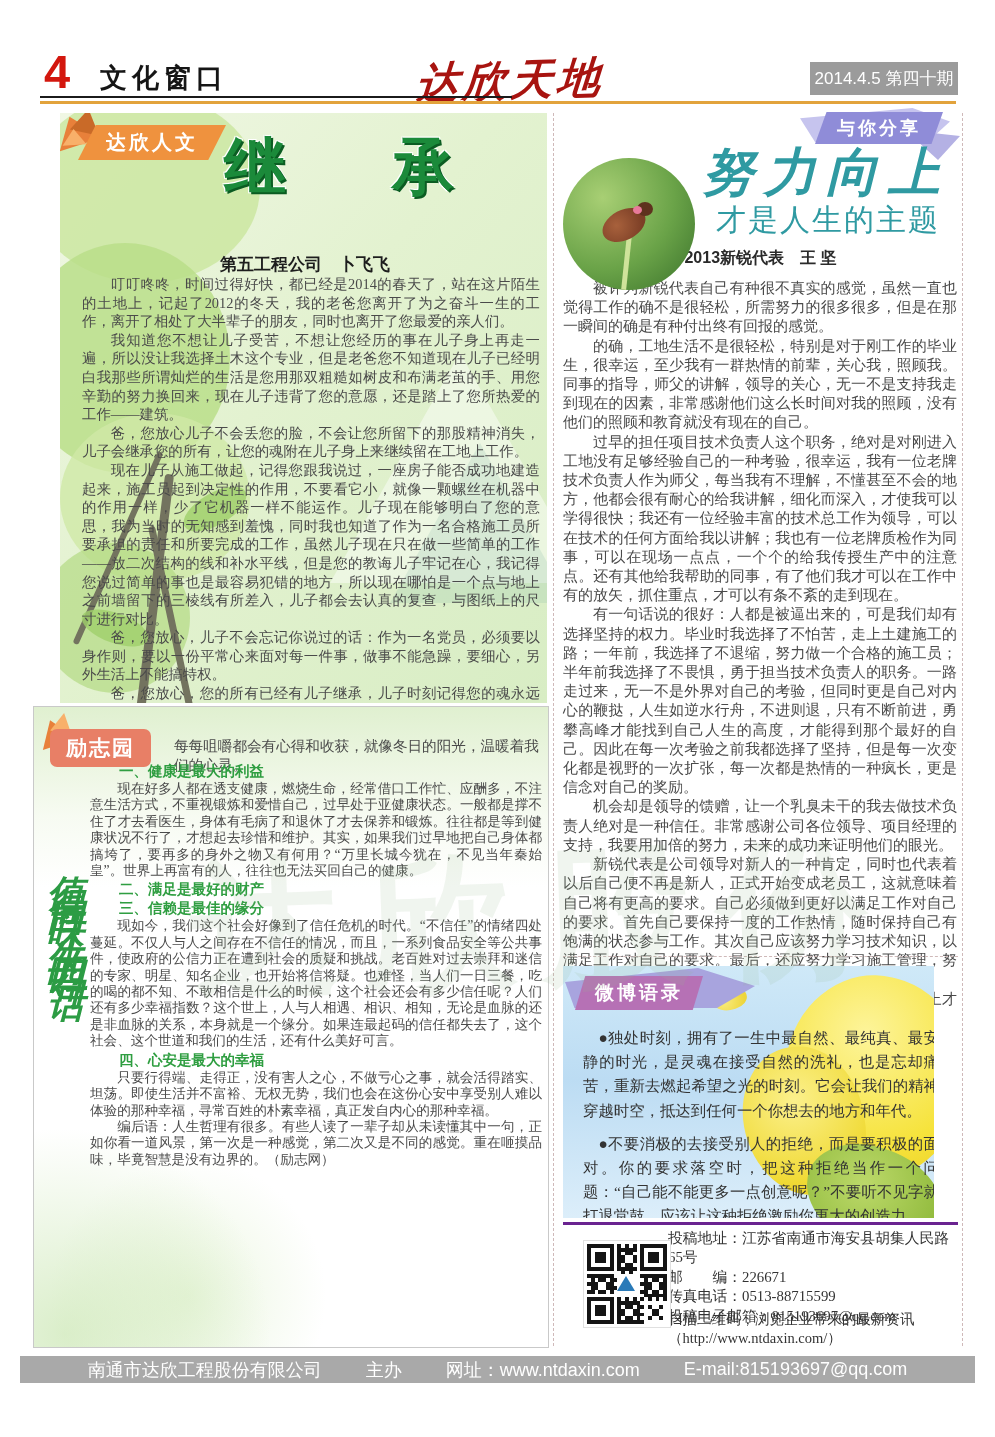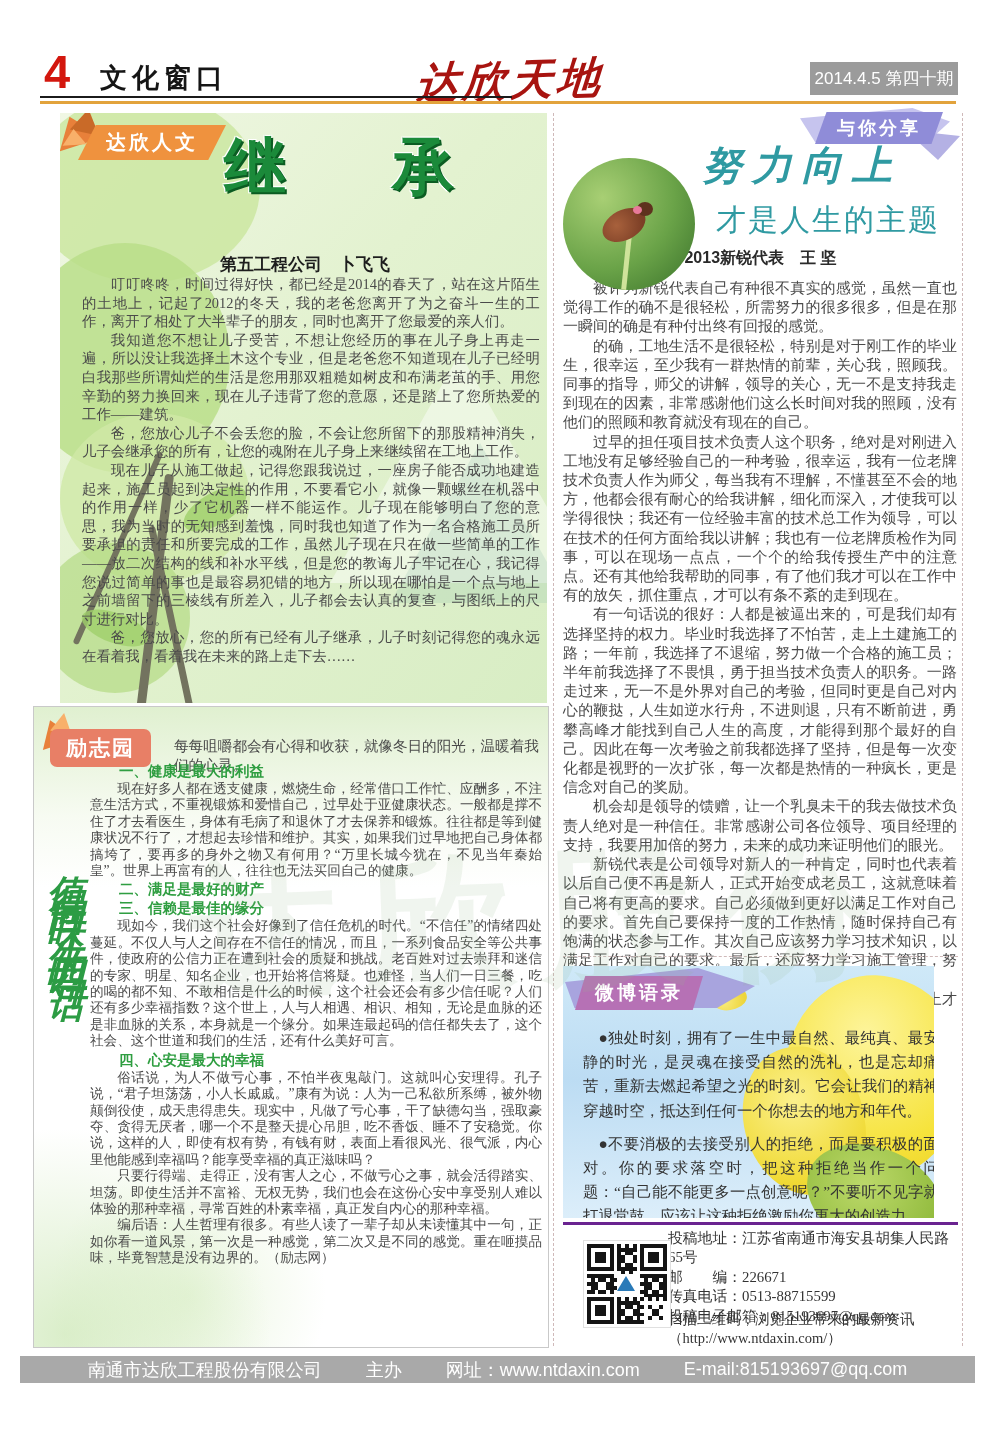--- a/index.html
+++ b/index.html
@@ -62,21 +62,21 @@
   #share-ribbon{left:815px;top:112px;background:#8f8cd8;color:#fff;font-size:18px;font-weight:bold;
      padding:4px 22px;clip-path:polygon(9% 0,100% 0,91% 100%,0 100%);letter-spacing:3px;z-index:2;}
   #photo{left:563px;top:158px;width:132px;height:132px;border-radius:50%;overflow:hidden;
      background:radial-gradient(circle at 30% 30%,#a8cf74,#6aa348 55%,#447c31 90%);z-index:2;}
   #photo .stem{position:absolute;left:62px;top:58px;width:5px;height:74px;background:#cfe39a;
      transform:rotate(6deg);}
   #photo .beetle{position:absolute;left:38px;top:52px;width:46px;height:30px;border-radius:50%;
      background:radial-gradient(circle at 35% 40%,#a8613c,#7c3f26 75%);transform:rotate(-28deg);}
   #photo .head{position:absolute;left:74px;top:44px;width:16px;height:14px;border-radius:50%;background:#5e321e;}
   #photo .spot{position:absolute;left:70px;top:48px;width:9px;height:8px;border-radius:50%;background:#e87a9a;}
-  #ra-title1{left:702px;top:138px;font-size:40px;font-weight:bold;color:#2f9aa2;letter-spacing:10px;
+  #ra-title1{left:702px;top:138px;font-size:52px;font-weight:bold;color:#2f9aa2;letter-spacing:10px;
      font-family:"Liberation Serif","DejaVu Serif",serif;font-style:italic;z-index:2;}
   #ra-title2{left:716px;top:200px;font-size:30px;font-weight:normal;color:#2f9aa2;letter-spacing:2px;z-index:2;}
   #ra-byline{left:563px;top:248px;width:395px;text-align:center;font-size:16px;font-weight:bold;color:#2a2a2a;}
   #ra-body{left:563px;top:279px;width:394px;font-size:15px;line-height:19.2px;color:#4a4a4a;
      text-align:justify;font-family:"Liberation Serif","DejaVu Serif",serif;}
   #ra-body p{margin:0;text-indent:2em;}
   #hdash{left:563px;top:956px;width:395px;border-top:1px dashed #cfb9b9;}
   
   #weibo-card{left:563px;top:966px;width:371px;height:252px;overflow:hidden;
      background:linear-gradient(180deg,#cfe9f8 0%,#bcdcf3 45%,#dceefa 100%);}
@@ -141,40 +141,40 @@
       <div class="tri" style="left:8px;top:24px;border-left:12px solid transparent;border-right:12px solid transparent;border-bottom:16px solid #f8b06a;transform:rotate(-4deg);"></div>
     </div>
     <div class="abs" id="tag-humanities">达欣人文</div>
     <div class="abs" id="la-title">继　承</div>
     <div class="abs" id="la-byline">第五工程公司　卜飞飞</div>
     <div class="abs" id="la-body">
       <p>叮叮咚咚，时间过得好快，都已经是2014的春天了，站在这片陌生的土地上，记起了2012的冬天，我的老爸您离开了为之奋斗一生的工作，离开了相处了大半辈子的朋友，同时也离开了您最爱的亲人们。</p>
       <p>我知道您不想让儿子受苦，不想让您经历的事在儿子身上再走一遍，所以没让我选择土木这个专业，但是老爸您不知道现在儿子已经明白我那些所谓灿烂的生活是您用那双粗糙如树皮和布满老茧的手、用您辛勤的努力换回来，现在儿子违背了您的意愿，还是踏上了您所热爱的工作——建筑。</p>
       <p>爸，您放心儿子不会丢您的脸，不会让您所留下的那股精神消失，儿子会继承您的所有，让您的魂附在儿子身上来继续留在工地上工作。</p>
       <p>现在儿子从施工做起，记得您跟我说过，一座房子能否成功地建造起来，施工员起到决定性的作用，不要看它小，就像一颗螺丝在机器中的作用一样，少了它机器一样不能运作。儿子现在能够明白了您的意思，我为当时的无知感到羞愧，同时我也知道了作为一名合格施工员所要承担的责任和所要完成的工作，虽然儿子现在只在做一些简单的工作——放二次结构的线和补水平线，但是您的教诲儿子牢记在心，我记得您说过简单的事也是最容易犯错的地方，所以现在哪怕是一个点与地上之前墙留下的三棱线有所差入，儿子都会去认真的复查，与图纸上的尺寸进行对比。</p>
+      <p>爸，您放心，儿子不会忘记你说过的话：作为一名党员，必须要以身作则，要以一份平常心来面对每一件事，做事不能急躁，要细心，另外生活上不能搞特权。</p>
       <p>爸，您放心，您的所有已经有儿子继承，儿子时刻记得您的魂永远在看着我，看着我在未来的路上走下去……</p>
     </div>
   </div>
 
   <div class="abs" id="insp-card">
     <div class="origami" style="left:4px;top:4px;">
       <div class="tri" style="left:0;top:8px;border-left:16px solid transparent;border-right:20px solid transparent;border-bottom:26px solid #e8803a;transform:rotate(-18deg);"></div>
       <div class="tri" style="left:14px;top:2px;border-left:10px solid transparent;border-right:12px solid transparent;border-bottom:20px solid #f8b06a;transform:rotate(12deg);"></div>
     </div>
     <div class="abs" id="tag-insp">励志园</div>
     <div class="abs" id="insp-intro">每每咀嚼都会有心得和收获，就像冬日的阳光，温暖着我们的心灵。</div>
     <div class="abs" id="insp-motto">值得回味一生的四句话</div>
     <div class="abs" id="insp-body">
       <h4>一、健康是最大的利益</h4>
       <p>现在好多人都在透支健康，燃烧生命，经常借口工作忙、应酬多，不注意生活方式，不重视锻炼和爱惜自己，过早处于亚健康状态。一般都是撑不住了才去看医生，身体有毛病了和退休了才去保养和锻炼。往往都是等到健康状况不行了，才想起去珍惜和维护。其实，如果我们过早地把自己身体都搞垮了，要再多的身外之物又有何用？“万里长城今犹在，不见当年秦始皇”。世界上再富有的人，往往也无法买回自己的健康。</p>
       <h4>二、满足是最好的财产</h4>
       <h4>三、信赖是最佳的缘分</h4>
       <p>现如今，我们这个社会好像到了信任危机的时代。“不信任”的情绪四处蔓延。不仅人与人之间存在不信任的情况，而且，一系列食品安全等公共事件，使政府的公信力正在遭到社会的质疑和挑战。老百姓对过去崇拜和迷信的专家、明星、知名企业，也开始将信将疑。也难怪，当人们一日三餐，吃的喝的都不知、不敢相信是什么的时候，这个社会还会有多少信任呢？人们还有多少幸福指数？这个世上，人与人相遇、相识、相知，无论是血脉的还是非血脉的关系，本身就是一个缘分。如果连最起码的信任都失去了，这个社会、这个世道和我们的生活，还有什么美好可言。</p>
       <h4>四、心安是最大的幸福</h4>
-      <p>俗话说，为人不做亏心事，不怕半夜鬼敲门。这就叫心安理得。孔子说，“君子坦荡荡，小人长戚戚。”康有为说：人为一己私欲所系缚，被外物颠倒役使，成天患得患失。现实中，凡做了亏心事，干了缺德勾当，强取豪夺、贪得无厌者，哪一个不是整天提心吊胆，吃不香饭、睡不了安稳觉。你说，这样的人，即使有权有势，有钱有财，表面上看很风光、很气派，内心里他能感到幸福吗？能享受幸福的真正滋味吗？</p>
       <p>只要行得端、走得正，没有害人之心，不做亏心之事，就会活得踏实、坦荡。即使生活并不富裕、无权无势，我们也会在这份心安中享受别人难以体验的那种幸福，寻常百姓的朴素幸福，真正发自内心的那种幸福。</p>
       <p>编后语：人生哲理有很多。有些人读了一辈子却从未读懂其中一句，正如你看一道风景，第一次是一种感觉，第二次又是不同的感觉。重在咂摸品味，毕竟智慧是没有边界的。（励志网）</p>
     </div>
   </div>
 
   <div class="abs vdash" style="left:553px;"></div>
   <div class="abs vdash" style="left:962px;"></div>
 
   <div class="abs" id="share-ribbon-bg1"></div>
   <div class="abs" id="share-ribbon-bg2"></div>

